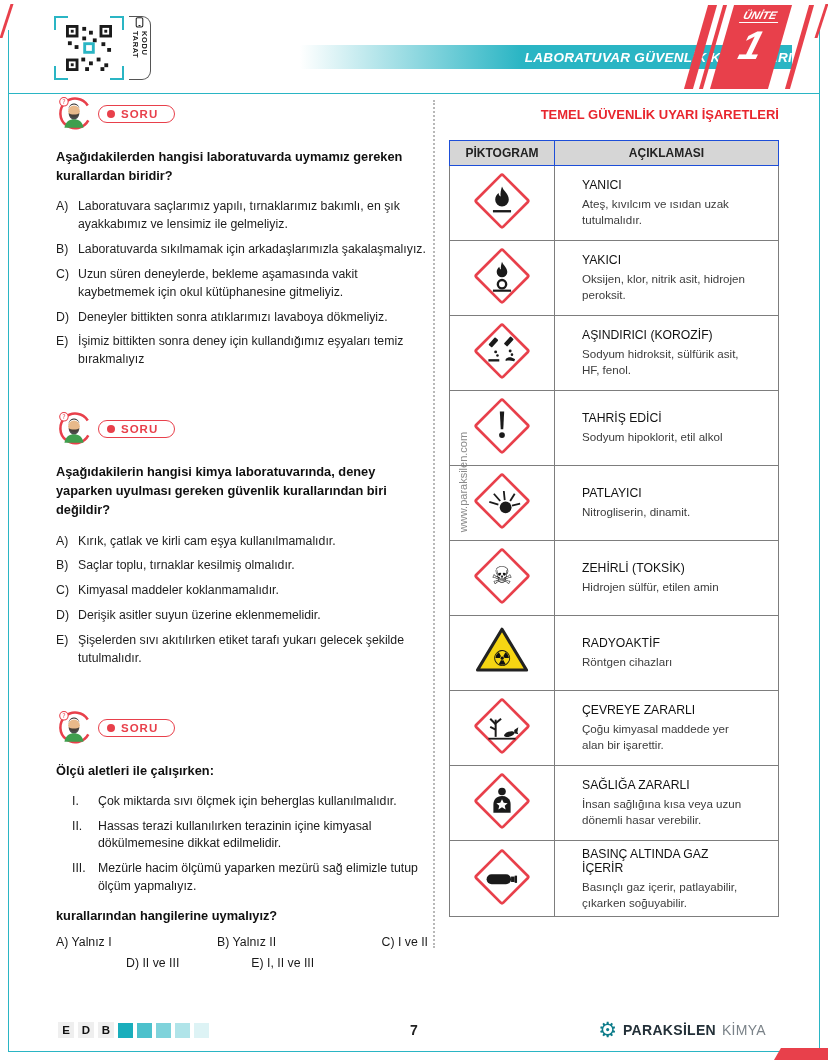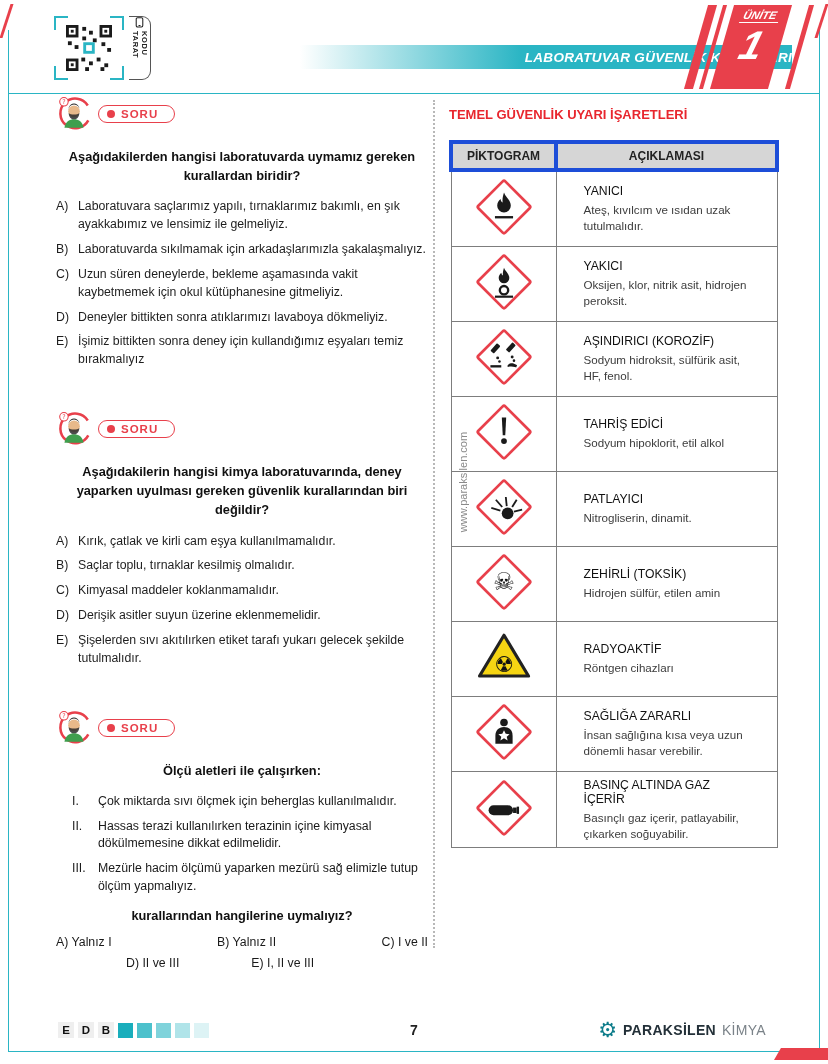--- a/index.html
+++ b/index.html
@@ -41,41 +41,41 @@
   .u-number{color:#fff;font-style:italic;font-weight:bold;font-size:40px;line-height:1.1;}
   .u-stripe3{position:absolute;right:0;top:0;width:5px;height:84px;background:#e8404b;transform:skewX(-16deg);}
 
   
   .left-col{position:absolute;left:56px;top:96px;width:372px;}
   .divider{position:absolute;left:433px;top:100px;height:848px;border-left:2px dotted #b8b8b8;}
   .watermark{position:absolute;left:409px;top:470px;transform:rotate(-90deg);transform-origin:center;
     background:#fff;color:#8a8a8a;font-size:11px;padding:6px 4px;white-space:nowrap;}
 
   .right-col{position:absolute;left:449px;top:107px;width:330px;}
-  .table-title{color:#e8262e;font-weight:bold;font-size:13px;margin-bottom:18px;}
+  .table-title{color:#e8262e;font-weight:bold;font-size:13px;margin-bottom:18px;text-align:right;}
 
   table.pict-table{width:100%;border-collapse:collapse;}
-  .pict-table th{background:#d6d6d6;border:4px solid #1d4ed8;font-size:12px;font-weight:bold;padding:5px 8px;color:#222;}
+  .pict-table th{background:#d6d6d6;border:1px solid #1d4ed8;font-size:12px;font-weight:bold;padding:5px 8px;color:#222;}
   .pict-table td{border:1px solid #7d7d7d;vertical-align:middle;}
   .td-pict{width:100px;text-align:center;padding:6px 2px;}
   .td-expl{padding:6px 27px;}
   .hz-title{font-size:12.2px;color:#111;margin-bottom:4px;}
   .hz-desc{font-size:11.6px;color:#3c3c3c;line-height:1.35;}
   svg.pict{width:58px;height:58px;display:inline-block;}
   .dia{fill:#fff;stroke:#e8404b;stroke-width:3;}
   .gl{fill:#1a1a1a;}
 
   
   .q-block{margin-bottom:42px;}
   .q-head{display:flex;align-items:center;gap:6px;margin-bottom:15px;}
   .soru-pill{display:inline-flex;align-items:center;gap:6px;border:1.6px solid #e8404b;border-radius:13px;
     padding:2px 16px 2px 8px;}
   .soru-dot{width:8px;height:8px;border-radius:50%;background:#e8404b;}
   .soru-text{color:#e8404b;font-size:11.5px;font-weight:bold;letter-spacing:1px;}
-  .q-stem{font-weight:bold;font-size:12.8px;line-height:1.5;color:#101010;margin-bottom:13px;text-align:center;}
+  .q-stem{font-weight:bold;font-size:12.8px;line-height:1.5;color:#101010;margin-bottom:13px;}
   .opt{display:flex;margin-bottom:7px;font-size:12.3px;line-height:1.45;color:#1e1e1e;}
   .opt-label{flex:0 0 22px;}
   .roman{display:flex;margin:0 0 7px 16px;font-size:12.3px;line-height:1.45;}
   .roman-label{flex:0 0 26px;}
   .ans-row1{display:flex;justify-content:space-between;font-size:12.3px;margin-top:10px;}
   .ans-row2{display:flex;gap:72px;font-size:12.3px;margin:7px 0 3px 70px;}
 
   
   .footer-left{position:absolute;left:58px;bottom:26px;display:flex;align-items:center;gap:4px;}
   .f-letter{width:16px;height:16px;background:#efefef;display:flex;align-items:center;justify-content:center;
@@ -395,20 +395,40 @@
             <path d="M32 8 L59 53 H5 Z" fill="#f6d513" stroke="#222" stroke-width="3.5" stroke-linejoin="round"></path>
             <text x="32" y="48" font-size="24" text-anchor="middle" fill="#111" font-family="DejaVu Sans">☢</text>
           </svg>
         </td>
         <td class="td-expl">
           <div class="hz-title">RADYOAKTİF</div>
           <div class="hz-desc">Röntgen cihazları</div>
         </td>
       </tr>
 
+      <tr>
+        <td class="td-pict">
+          <svg class="pict" viewBox="0 0 64 64">
+            <rect class="dia" x="11" y="11" width="42" height="42" rx="2" transform="rotate(45 32 32)"></rect>
+            <g stroke="#1a1a1a" stroke-width="2.2" fill="none">
+              <path d="M25 44 V25"></path>
+                  <path d="M25 30 L19 24"></path>
+                  <path d="M25 29 L31 24"></path>
+                  <path d="M25 36 L19 33"></path>
+            </g>
+            <ellipse cx="40" cy="41" rx="6" ry="2.8" fill="#1a1a1a" transform="rotate(-18 40 41)"></ellipse>
+            <path class="gl" d="M45.5 36.5l4.5-3-1 5 1 2.5-4.5-1z"></path>
+            <path d="M17 46 H47" stroke="#1a1a1a" stroke-width="2"></path>
+          </svg>
+        </td>
+        <td class="td-expl">
+          <div class="hz-title">ÇEVREYE ZARARLI</div>
+          <div class="hz-desc">Çoğu kimyasal maddede yer alan bir işarettir.</div>
+        </td>
+      </tr>
 
       <tr>
         <td class="td-pict">
           <svg class="pict" viewBox="0 0 64 64">
             <rect class="dia" x="11" y="11" width="42" height="42" rx="2" transform="rotate(45 32 32)"></rect>
             <circle class="gl" cx="32" cy="21.5" r="4.2"></circle>
             <path class="gl" d="M32 26.5c-6.2 0-9.5 4.2-9.5 9.5V45h19v-9c0-5.3-3.3-9.5-9.5-9.5z"></path>
             <path d="M32 30l1.9 3.9 4.3.5-3.2 2.8 1 4.2-4-2.4-4 2.4 1-4.2-3.2-2.8 4.3-.5z" fill="#fff"></path>
           </svg>
         </td>

